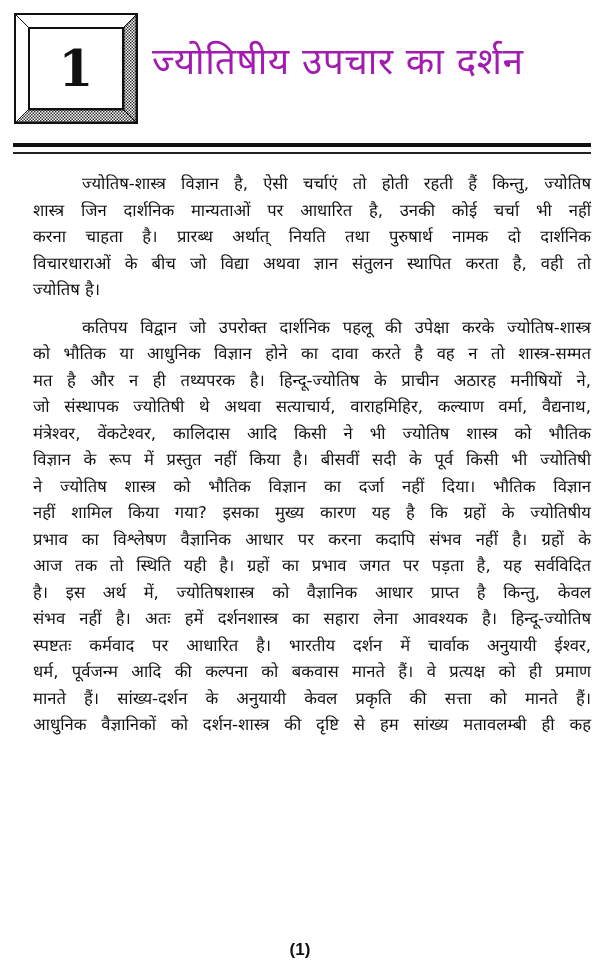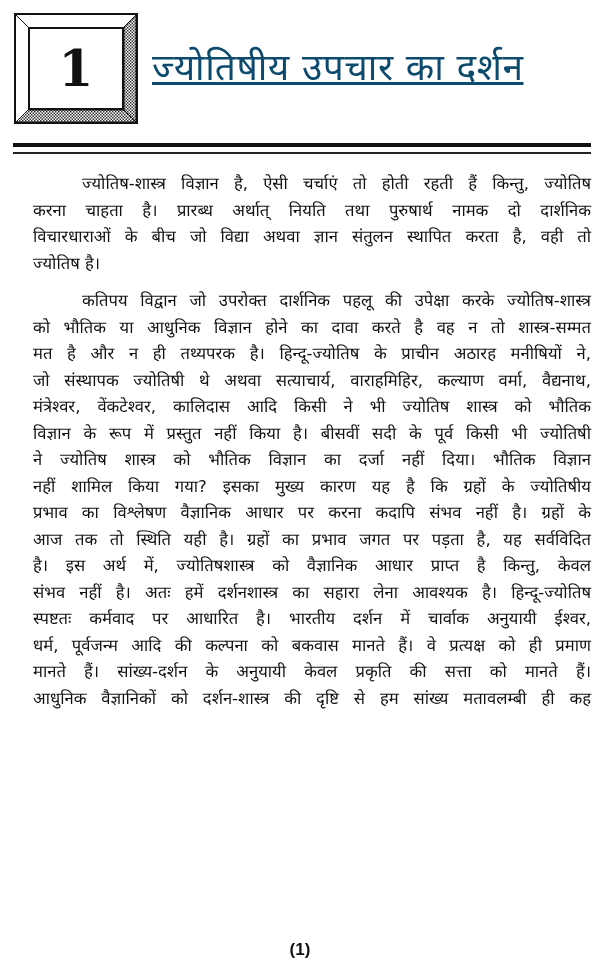--- a/index.html
+++ b/index.html
@@ -45,27 +45,26 @@
   .chapter-num {
     font-family: "DejaVu Serif", "Liberation Serif", serif;
     font-weight: bold;
     font-size: 50px;
     line-height: 1;
     color: #111;
   }
   .chapter-title {
     position: absolute;
     left: 152px;
-    top: 46px;
+    top: 40px;
     font-size: 37px;
     line-height: 1.2;
     white-space: nowrap;
     letter-spacing: 0.5px;
-    color: #0c4a6e;
-    text-decoration: underline;
+    color: #a21caf;
   }
   .rule-thick {
     position: absolute;
     left: 13px;
     top: 143px;
     width: 578px;
     height: 4px;
     background: #111;
   }
   .rule-thin {
@@ -146,20 +145,21 @@
 </div>
 
 <div class="chapter-title">ज्योतिषीय उपचार का दर्शन</div>
 
 <div class="rule-thick"></div>
 <div class="rule-thin"></div>
 
 <div class="body-text">
   <div class="para lines">
     <span class="line first">ज्योतिष-शास्त्र विज्ञान है, ऐसी चर्चाएं तो होती रहती हैं किन्तु, ज्योतिष</span>
+    <span class="line">शास्त्र जिन दार्शनिक मान्यताओं पर आधारित है, उनकी कोई चर्चा भी नहीं</span>
     <span class="line">करना चाहता है। प्रारब्ध अर्थात् नियति तथा पुरुषार्थ नामक दो दार्शनिक</span>
     <span class="line">विचारधाराओं के बीच जो विद्या अथवा ज्ञान संतुलन स्थापित करता है, वही तो</span>
     <span class="line last">ज्योतिष है।</span>
   </div>
   <div class="para lines">
     <span class="line first">कतिपय विद्वान जो उपरोक्त दार्शनिक पहलू की उपेक्षा करके ज्योतिष-शास्त्र</span>
     <span class="line">को भौतिक या आधुनिक विज्ञान होने का दावा करते है वह न तो शास्त्र-सम्मत</span>
     <span class="line">मत है और न ही तथ्यपरक है। हिन्दू-ज्योतिष के प्राचीन अठारह मनीषियों ने,</span>
     <span class="line">जो संस्थापक ज्योतिषी थे अथवा सत्याचार्य, वाराहमिहिर, कल्याण वर्मा, वैद्यनाथ,</span>
     <span class="line">मंत्रेश्वर, वेंकटेश्वर, कालिदास आदि किसी ने भी ज्योतिष शास्त्र को भौतिक</span>

